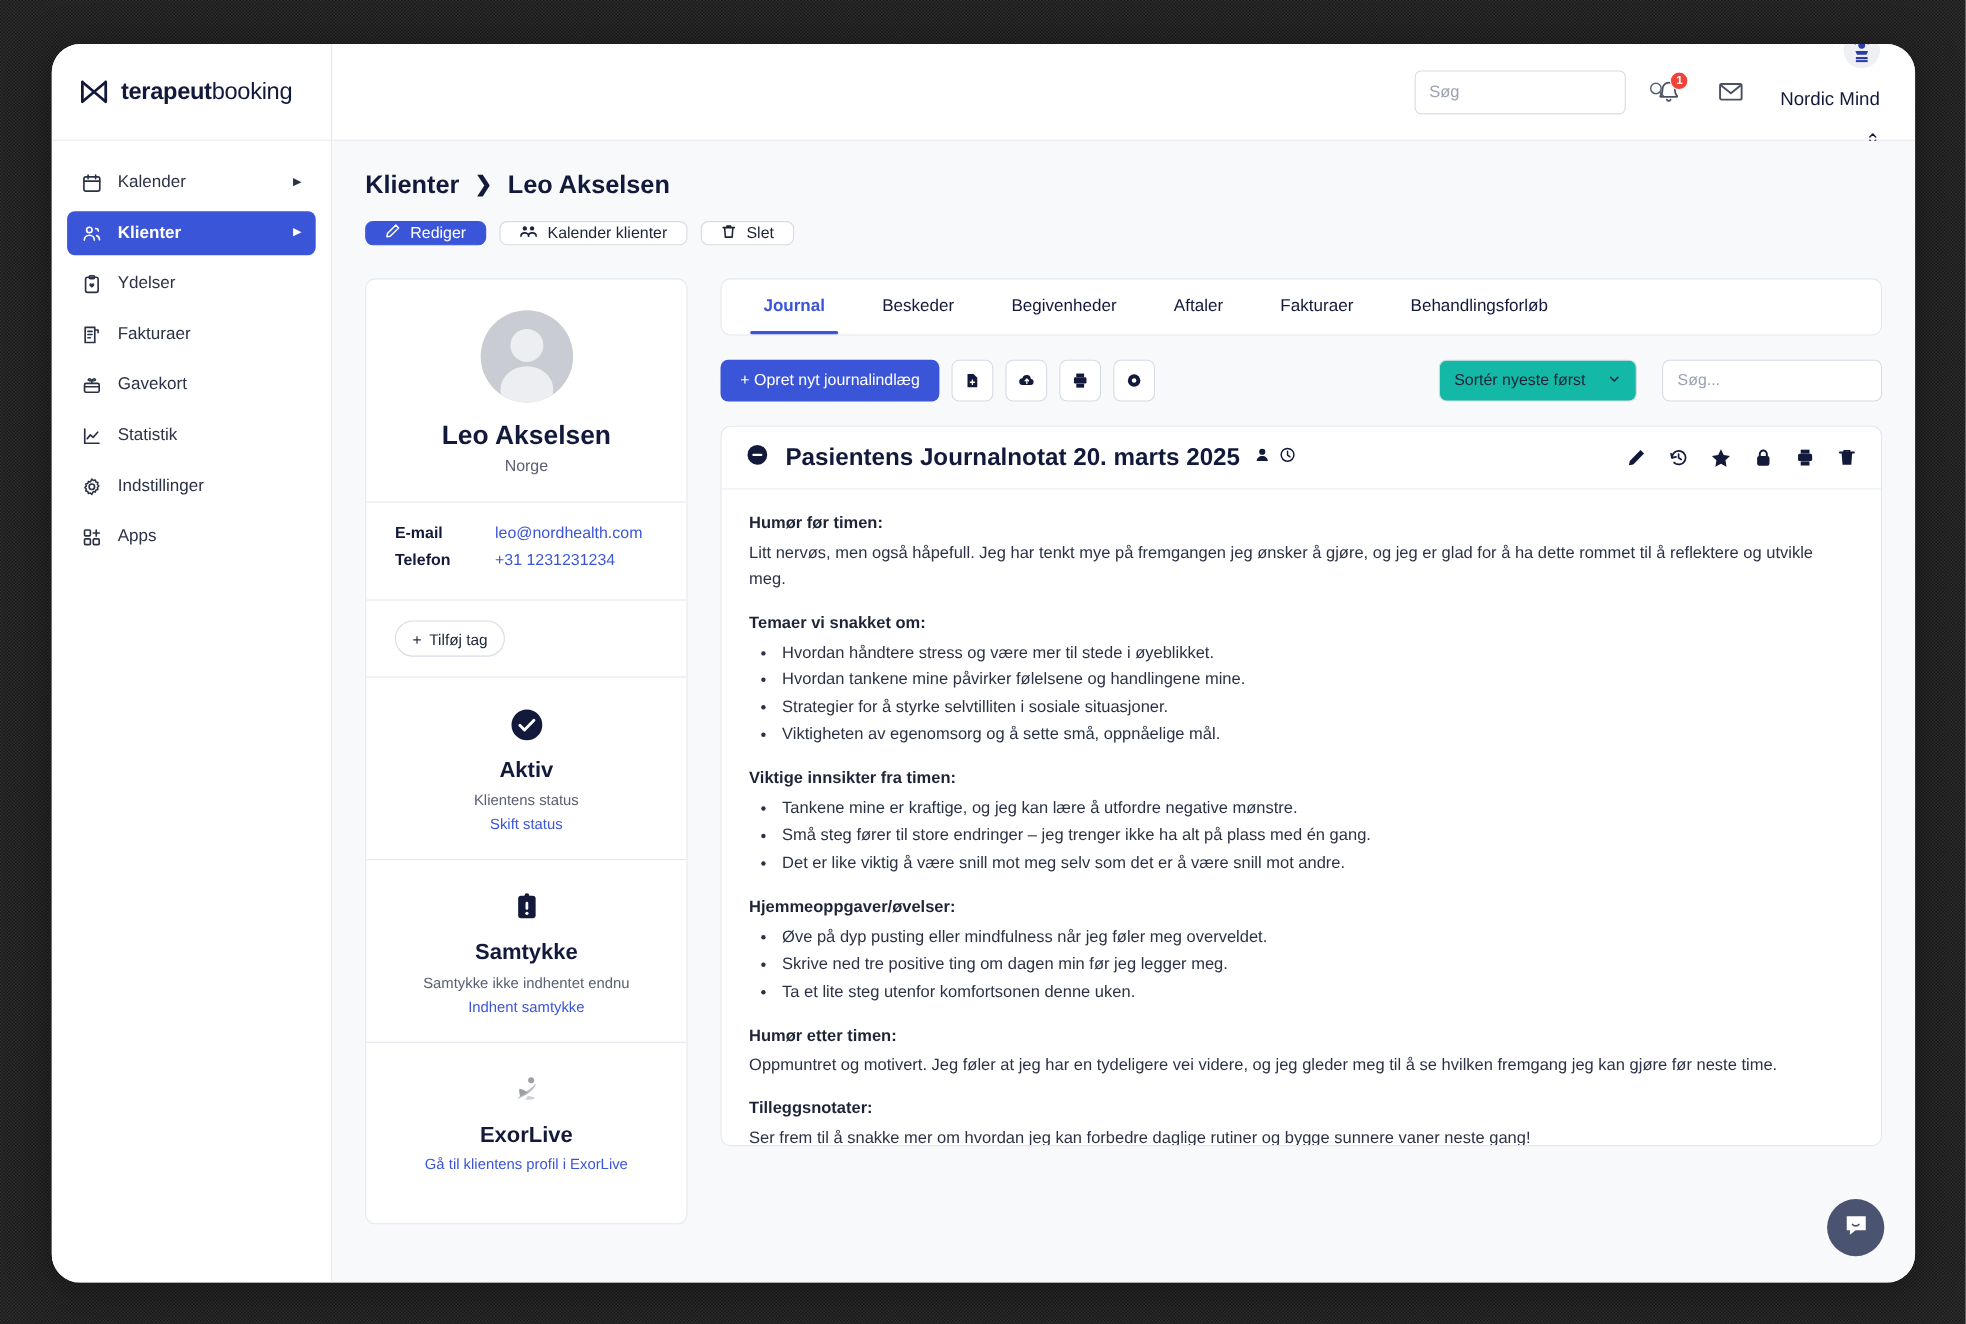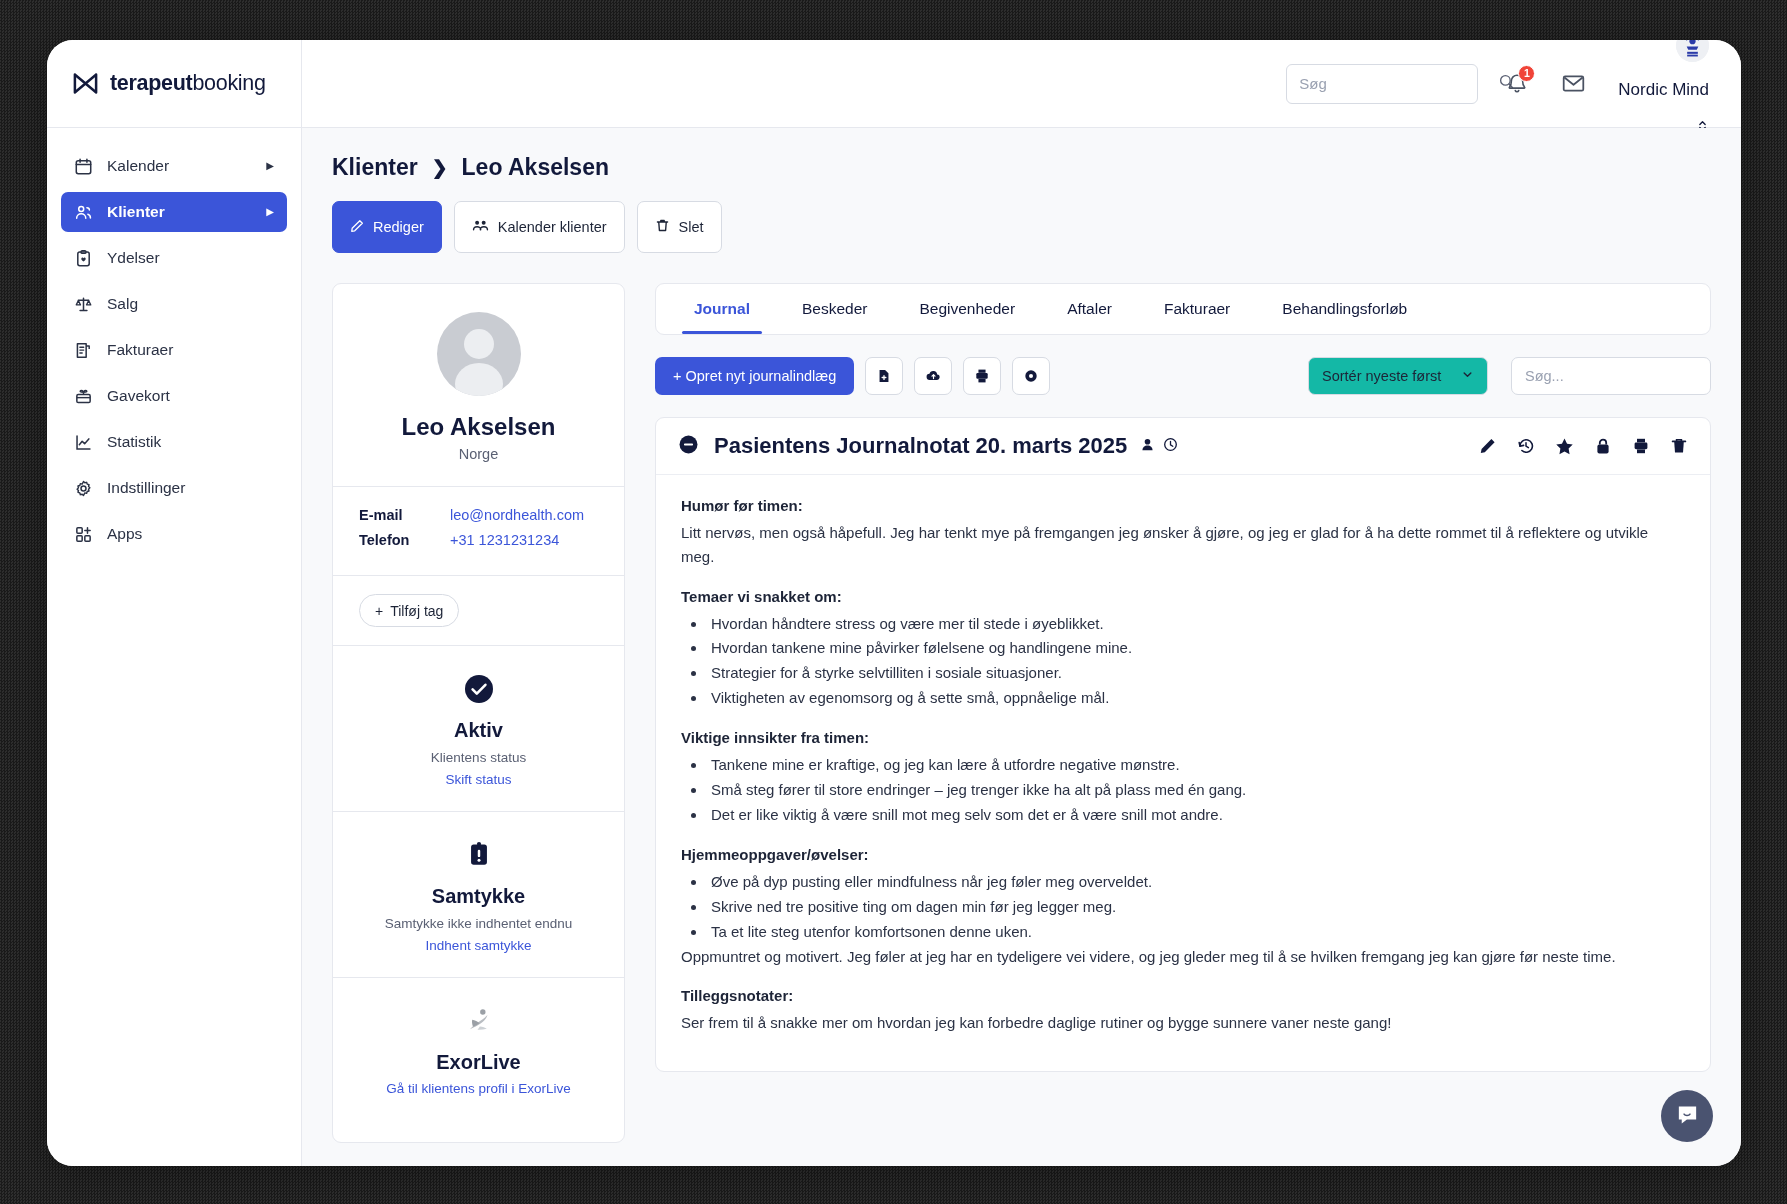--- a/index.html
+++ b/index.html
@@ -128,21 +128,21 @@
   }
   .breadcrumb {
     display: flex; align-items: center; gap: 14px;
     font-size: 23px; font-weight: 700; color: #12193b;
     margin-bottom: 20px;
   }
   .crumb-sep { font-size: 19px; font-weight: 600; color: #12193b; }
 
   .action-row { display: flex; gap: 12px; margin-bottom: 30px; }
   .btn {
-    height: 52px; padding: 0 17px;
+    height: 22px; padding: 0 17px;
     border-radius: 7px; border: 1px solid #d7dbe3;
     background: #fff; color: #1d2437;
     font-size: 14.5px; font-family: "Liberation Sans", sans-serif;
     display: flex; align-items: center; gap: 9px;
     cursor: pointer; white-space: nowrap;
   }
   .btn-primary {
     background: #3b55d9; border-color: #3b55d9; color: #fff; font-weight: 500;
   }
 
@@ -372,29 +372,20 @@
       <span class="nav-icon">
         <svg viewBox="0 0 20 20" width="19" height="19" fill="none">
           <rect x="4" y="3.2" width="12" height="14.4" rx="2" stroke="#2b3245" stroke-width="1.6"></rect>
           <rect x="7.4" y="1.8" width="5.2" height="2.8" rx="1.2" stroke="#2b3245" stroke-width="1.5"></rect>
           <path d="M10 13.2c-2.4-1.6-2.8-2.8-2-3.7.7-.8 1.7-.4 2 .3.3-.7 1.3-1.1 2-.3.8.9.4 2.1-2 3.7Z" fill="#2b3245"></path>
         </svg>
       </span>
       <span class="nav-label">Ydelser</span>
     </div>
 
-    <div class="nav-item">
-      <span class="nav-icon">
-        <svg viewBox="0 0 20 20" width="19" height="19" fill="none">
-          <path d="M10 3.4v12.4M4.6 5.6h10.8M6.4 16.4h7.2" stroke="#2b3245" stroke-width="1.6" stroke-linecap="round"></path>
-          <path d="M4.6 5.8 2.4 10.4h4.4L4.6 5.8ZM15.4 5.8l-2.2 4.6h4.4l-2.2-4.6Z" stroke="#2b3245" stroke-width="1.4" stroke-linejoin="round"></path>
-        </svg>
-      </span>
-      <span class="nav-label">Salg</span>
-    </div>
 
     <div class="nav-item">
       <span class="nav-icon">
         <svg viewBox="0 0 20 20" width="19" height="19" fill="none">
           <path d="M3.6 2.8h9.2v14.4H3.6z" stroke="#2b3245" stroke-width="1.6" stroke-linejoin="round"></path>
           <path d="M6.2 6.6h4M6.2 9.6h4M6.2 12.6h2.4" stroke="#2b3245" stroke-width="1.5" stroke-linecap="round"></path>
           <path d="M12.8 5.2h3.2v3.2" stroke="#2b3245" stroke-width="1.5" stroke-linejoin="round"></path>
         </svg>
       </span>
       <span class="nav-label">Fakturaer</span>
@@ -708,20 +699,21 @@
               <li>Det er like viktig å være snill mot meg selv som det er å være snill mot andre.</li>
             </ul>
 
             <div class="sec-head">Hjemmeoppgaver/øvelser:</div>
             <ul class="blist">
               <li>Øve på dyp pusting eller mindfulness når jeg føler meg overveldet.</li>
               <li>Skrive ned tre positive ting om dagen min før jeg legger meg.</li>
               <li>Ta et lite steg utenfor komfortsonen denne uken.</li>
             </ul>
 
+            <div class="sec-head">Humør etter timen:</div>
             <div class="para">Oppmuntret og motivert. Jeg føler at jeg har en tydeligere vei videre, og jeg gleder meg til å se hvilken fremgang jeg kan gjøre før neste time.</div>
 
             <div class="sec-head">Tilleggsnotater:</div>
             <div class="para">Ser frem til å snakke mer om hvordan jeg kan forbedre daglige rutiner og bygge sunnere vaner neste gang!</div>
 
           </div>
         </div>
 
       </div>
     </div>

